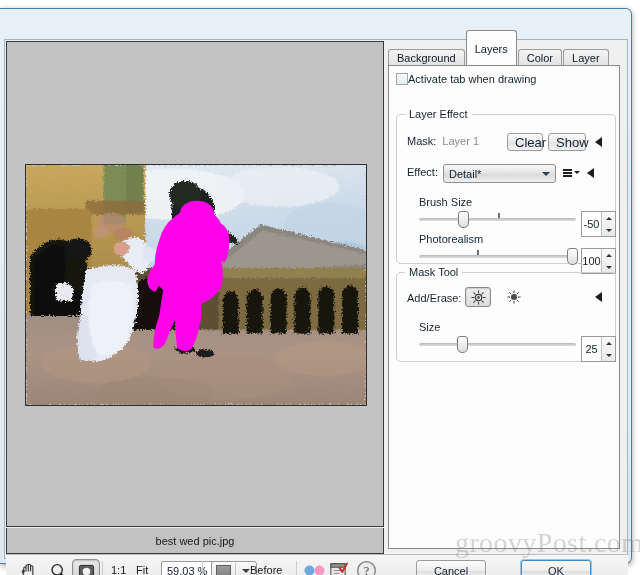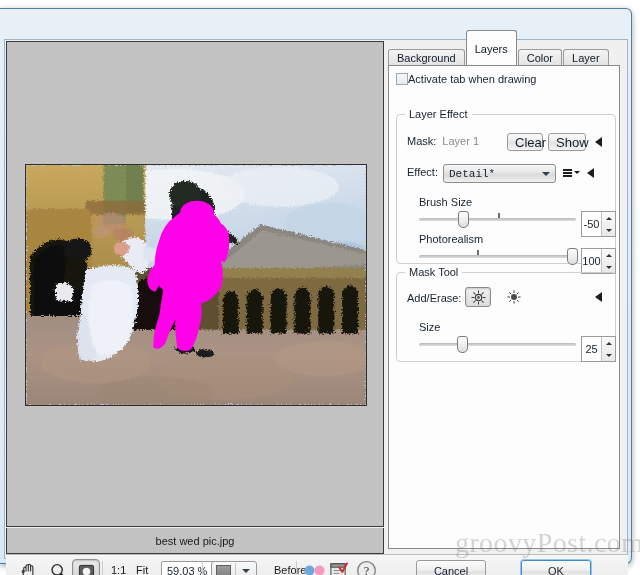--- a/index.html
+++ b/index.html
@@ -553,21 +553,21 @@
               <span>Clear</span>
             </div>
             <div class="btn-sm" style="position:absolute; left:151px; top:18px; width:38px;">
               <span>Show</span>
             </div>
             <div class="tri-left" style="position:absolute; left:198px; top:22px;"></div>
 
             <div class="row" style="left:10px; top:51px;">
               <span class="lbl">Effect:</span>
             </div>
-            <div class="combo" style="position:absolute; left:46px; top:49px; width:113px;font-family:Liberation Mono, monospace;">
+            <div class="combo" style="position:absolute; left:46px; top:49px; width:113px;">
               <span class="ctext">Detail*</span>
               <span class="carrow"></span>
             </div>
             <div class="menu-icon" style="position:absolute; left:166px; top:54px;">
               <span class="bars">
                   <b></b>
                   <b></b>
                   <b></b>
                 </span>
               <span class="mc"></span>
@@ -714,21 +714,21 @@
         <div class="tb-sep" style="left:196px;"></div>
 
         <div class="tb-item" style="left:205px; top:6px;">
           <div class="swatch-combo">
             <span class="sw"></span>
             <span class="sep"></span>
             <span class="za"></span>
           </div>
         </div>
 
-        <div class="tb-item" style="left:268px; top:9px;">
+        <div class="tb-item" style="left:244px; top:9px;">
           <span class="tb-text">Before</span>
         </div>
 
         <div class="tb-sep" style="left:290px;"></div>
 
         <div class="tb-item" style="left:298px; top:10px;">
           <svg width="22" height="11" viewBox="0 0 22 11" xmlns="http://www.w3.org/2000/svg">
             <circle cx="5.5" cy="5.5" r="5" fill="#6fa8dc"></circle>
             <circle cx="15.5" cy="5.5" r="5" fill="#f49ac1"></circle>
           </svg>

